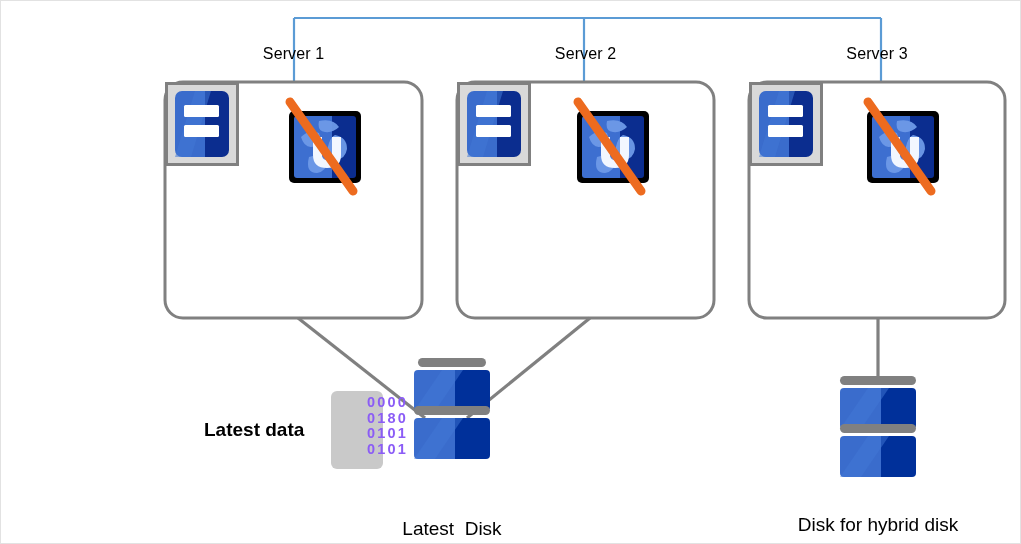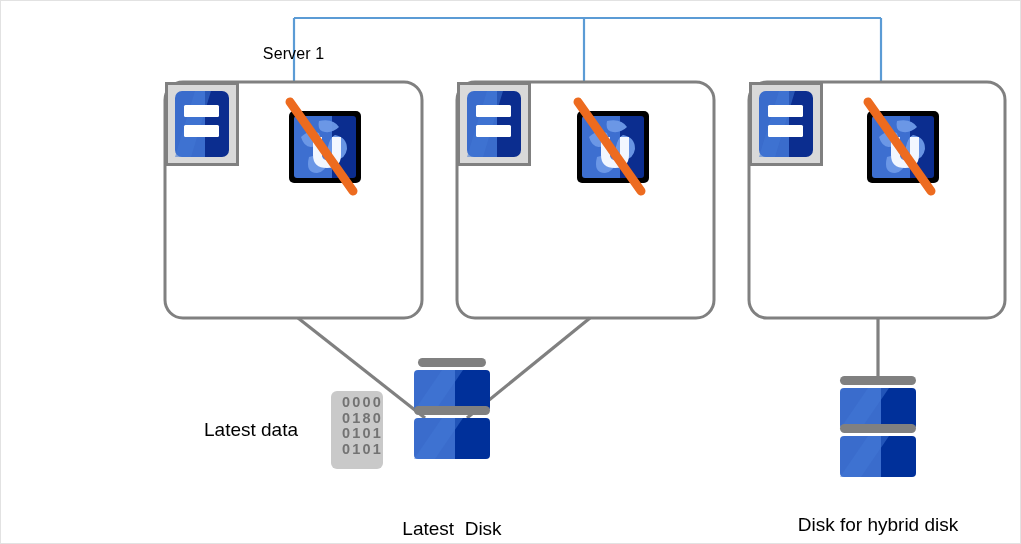--- a/index.html
+++ b/index.html
@@ -30,30 +30,32 @@
   .server-title{
     font-size:16px;
     letter-spacing:0.1px;
   }
   .caption{
     font-size:19px;
     text-align:center;
   }
   .latest{
     font-size:19px;
+    font-weight:bold;
   }
   .bits{
     position:absolute;
     font-family:"Liberation Sans", sans-serif;
     font-weight:bold;
     font-size:14.5px;
-    color:#737373;
+    color:#8b5cf6;
     letter-spacing:2.2px;
     line-height:15.5px;
-    text-align:right;
+    text-align:left;
+    padding-left:36px;
   }
 </style>
 </head>
 <body>
 
 <div id="canvas">
 
   <svg id="svg-layer" viewBox="0 0 1021 544">
     <defs>
       <linearGradient id="diskGrad" x1="0" y1="0" x2="1" y2="0">
@@ -147,20 +149,22 @@
       <polygon points="839,428 867,387 888,387 860,428" fill="#4278d6" opacity="0.5"></polygon>
       <rect x="839" y="423" width="76" height="9" rx="4.5" fill="#808080"></rect>
       <rect x="839" y="435" width="76" height="41" rx="4" fill="url(#diskGrad)"></rect>
       <polygon points="839,476 867,435 888,435 860,476" fill="#4278d6" opacity="0.5"></polygon>
     </g>
 
     <rect x="330" y="390" width="52" height="78" rx="6" ry="6" fill="#c9c9c9"></rect>
   </svg>
 
   <div class="lbl server-title" style="left:164px; top:44px; width:257px; text-align:center;">Server 1</div>
+  <div class="lbl server-title" style="left:456px; top:44px; width:257px; text-align:center;">Server 2</div>
+  <div class="lbl server-title" style="left:748px; top:44px; width:256px; text-align:center;">Server 3</div>
 
   <div class="lbl latest" style="left:203px; top:418px;">Latest data</div>
 
   <div class="bits" style="left:330px; top:394px; width:52px;">
     <div>0000</div>
     <div>0180</div>
     <div>0101</div>
     <div>0101</div>
   </div>
 

